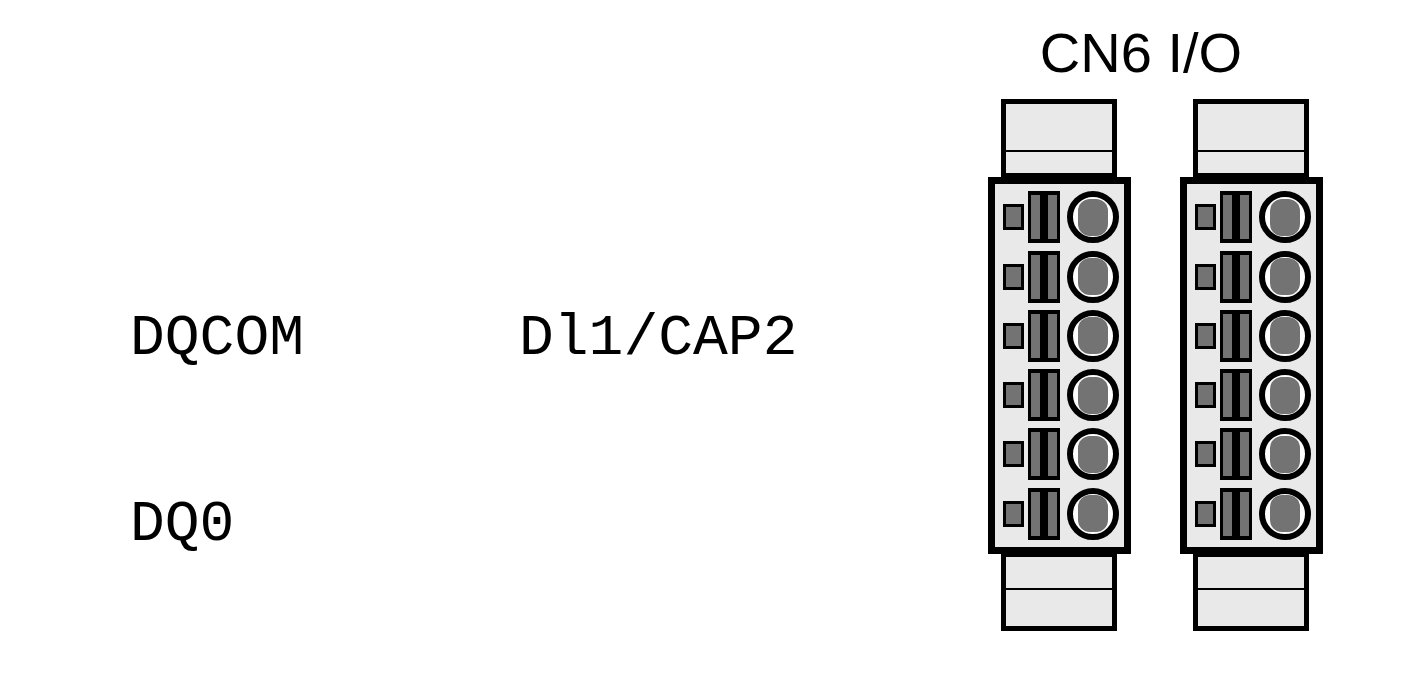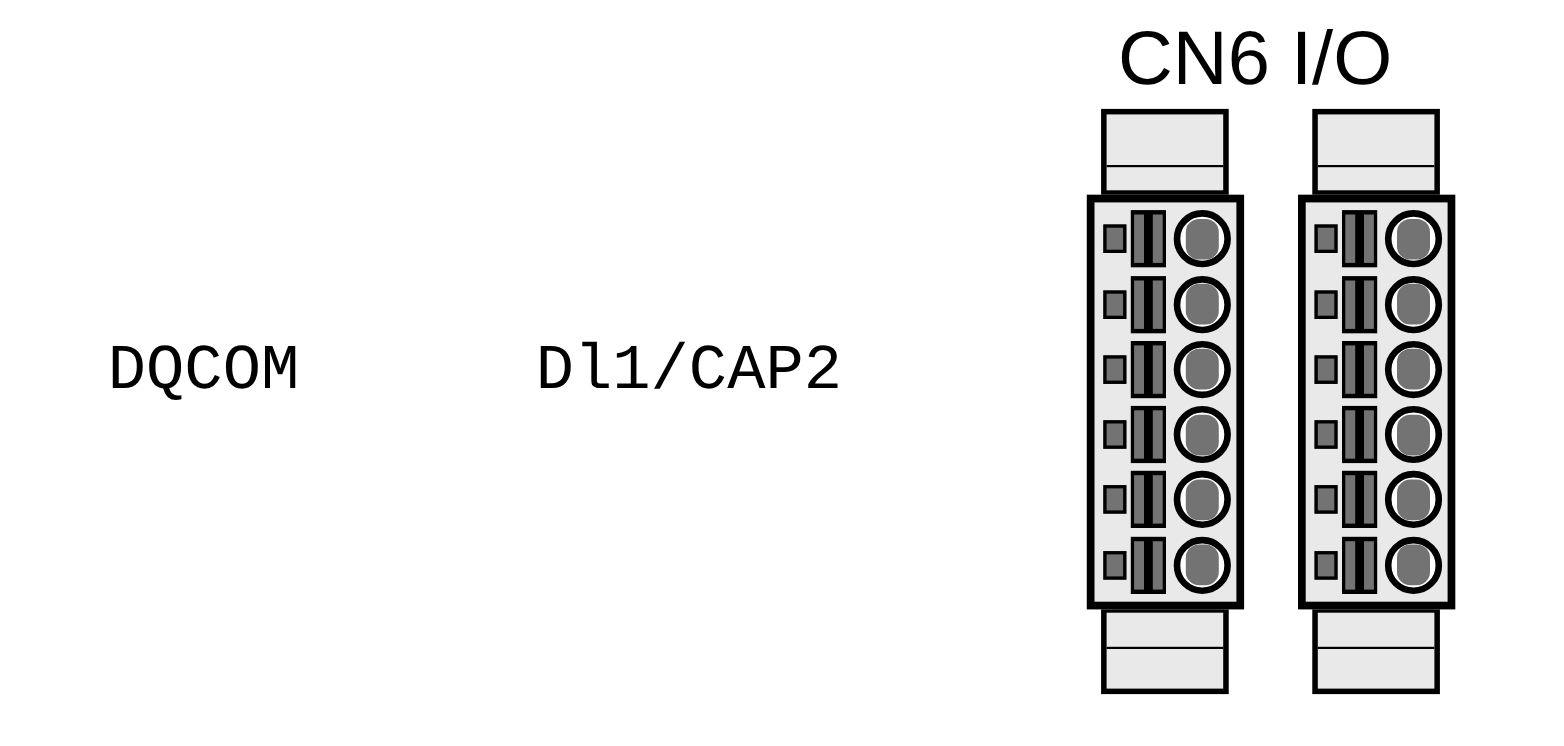--- a/index.html
+++ b/index.html
@@ -5,32 +5,32 @@
   html, body { margin:0; padding:0; background:#fff; }
   .stage {
     position:relative; width:1422px; height:678px; overflow:hidden;
     background:var(--background,#ffffff);
     font-family:"Liberation Sans", sans-serif;
     color:var(--outline,#000);
   }
   
   .title {
     position:absolute; left:961px; top:15px; width:360px;
-    text-align:center; font-size:69px; line-height:76px;
+    text-align:center; font-size:56px; line-height:76px;
     white-space:nowrap; letter-spacing:0;
   }
   
   .labels {
     position:absolute; top:184px;
     font-family:"Liberation Mono", monospace;
     font-size:58px; line-height:62px; white-space:pre;
   }
   .labels.col-signal { left:98px; }
   .labels.col-io     { left:487px; }
-  .labels .lrow { height:62px; }
+  .labels .lrow { height:62px;margin-left:32px; }
   
   .cap {
     position:absolute; width:116px; height:79px; box-sizing:border-box;
     background:var(--housing-fill,#e9e9e9);
     border:5px solid var(--outline,#000);
   }
   .cap .divider {
     position:absolute; left:0; right:0; height:2px;
     background:var(--outline,#000);
   }
@@ -72,20 +72,21 @@
 </style>
 </head>
 <body>
 
 <div class="stage">
 
   <div class="title">CN6 I/O</div>
 
   <div class="labels col-signal">
     <div class="lrow">DQCOM</div>
+    <div class="lrow">DQ0</div>
     
     
     
     
   </div>
 
   <div class="labels col-io">
     <div class="lrow">Dl1/CAP2</div>
     
     

